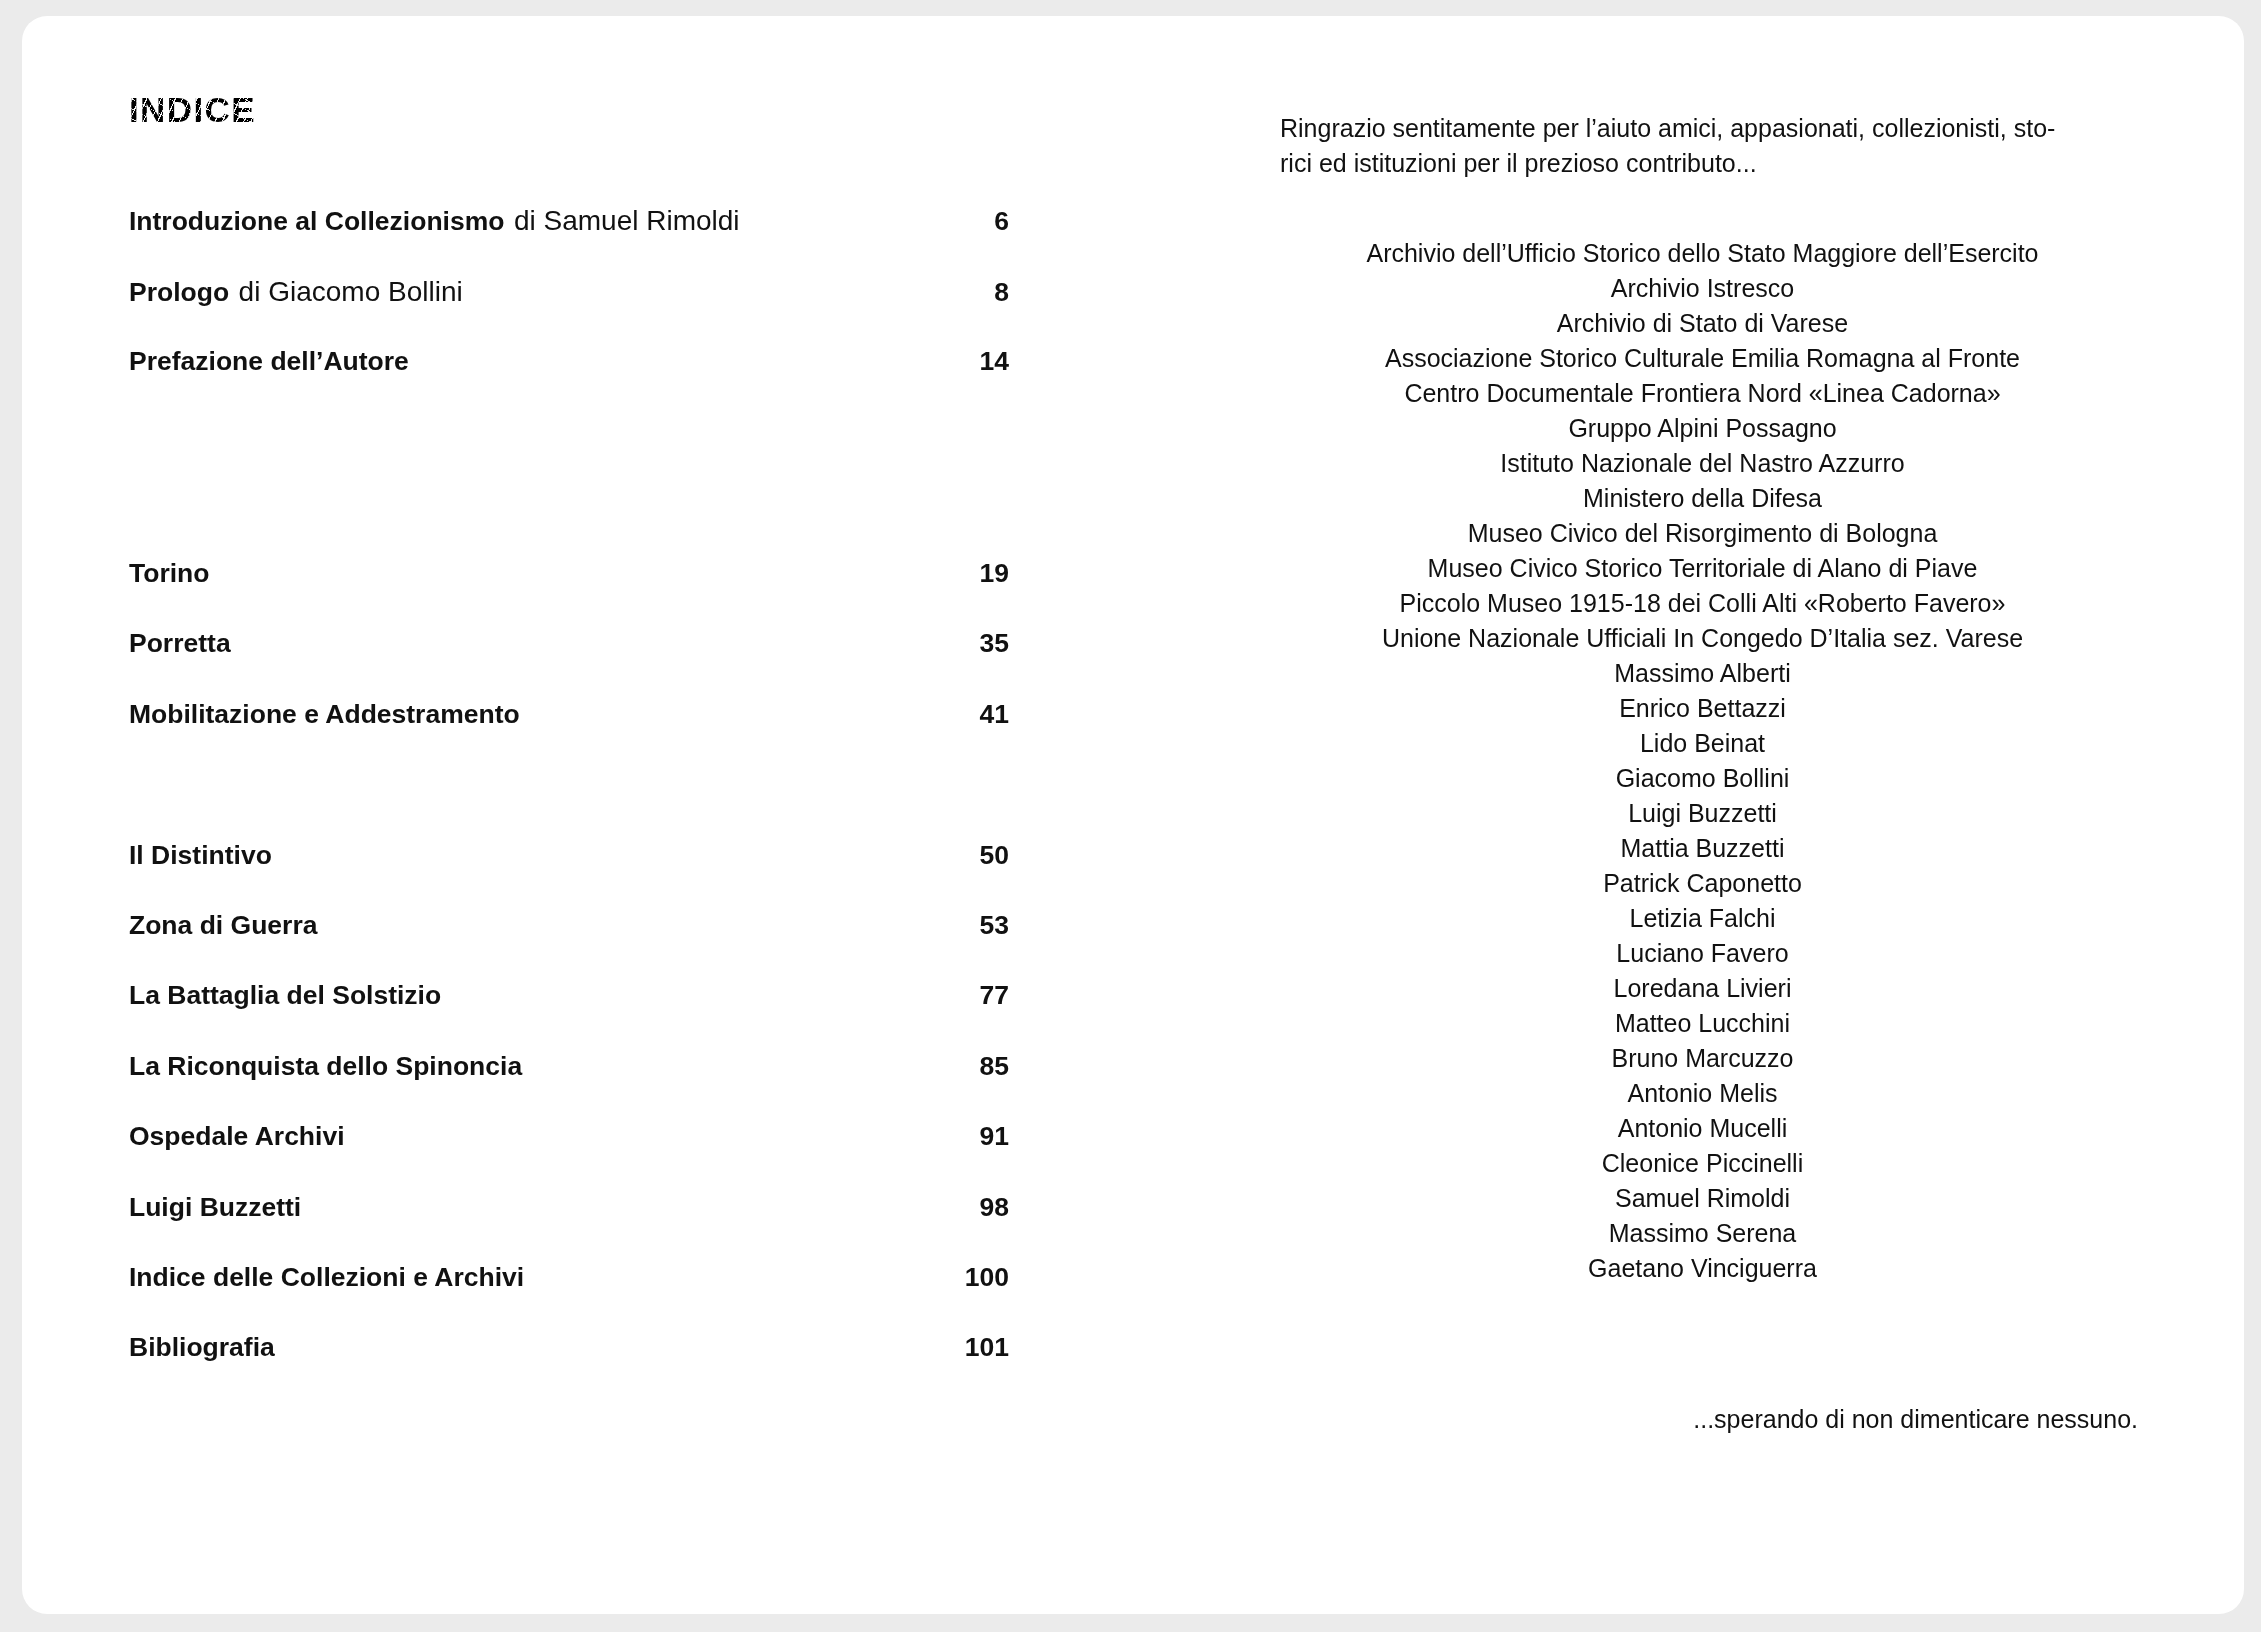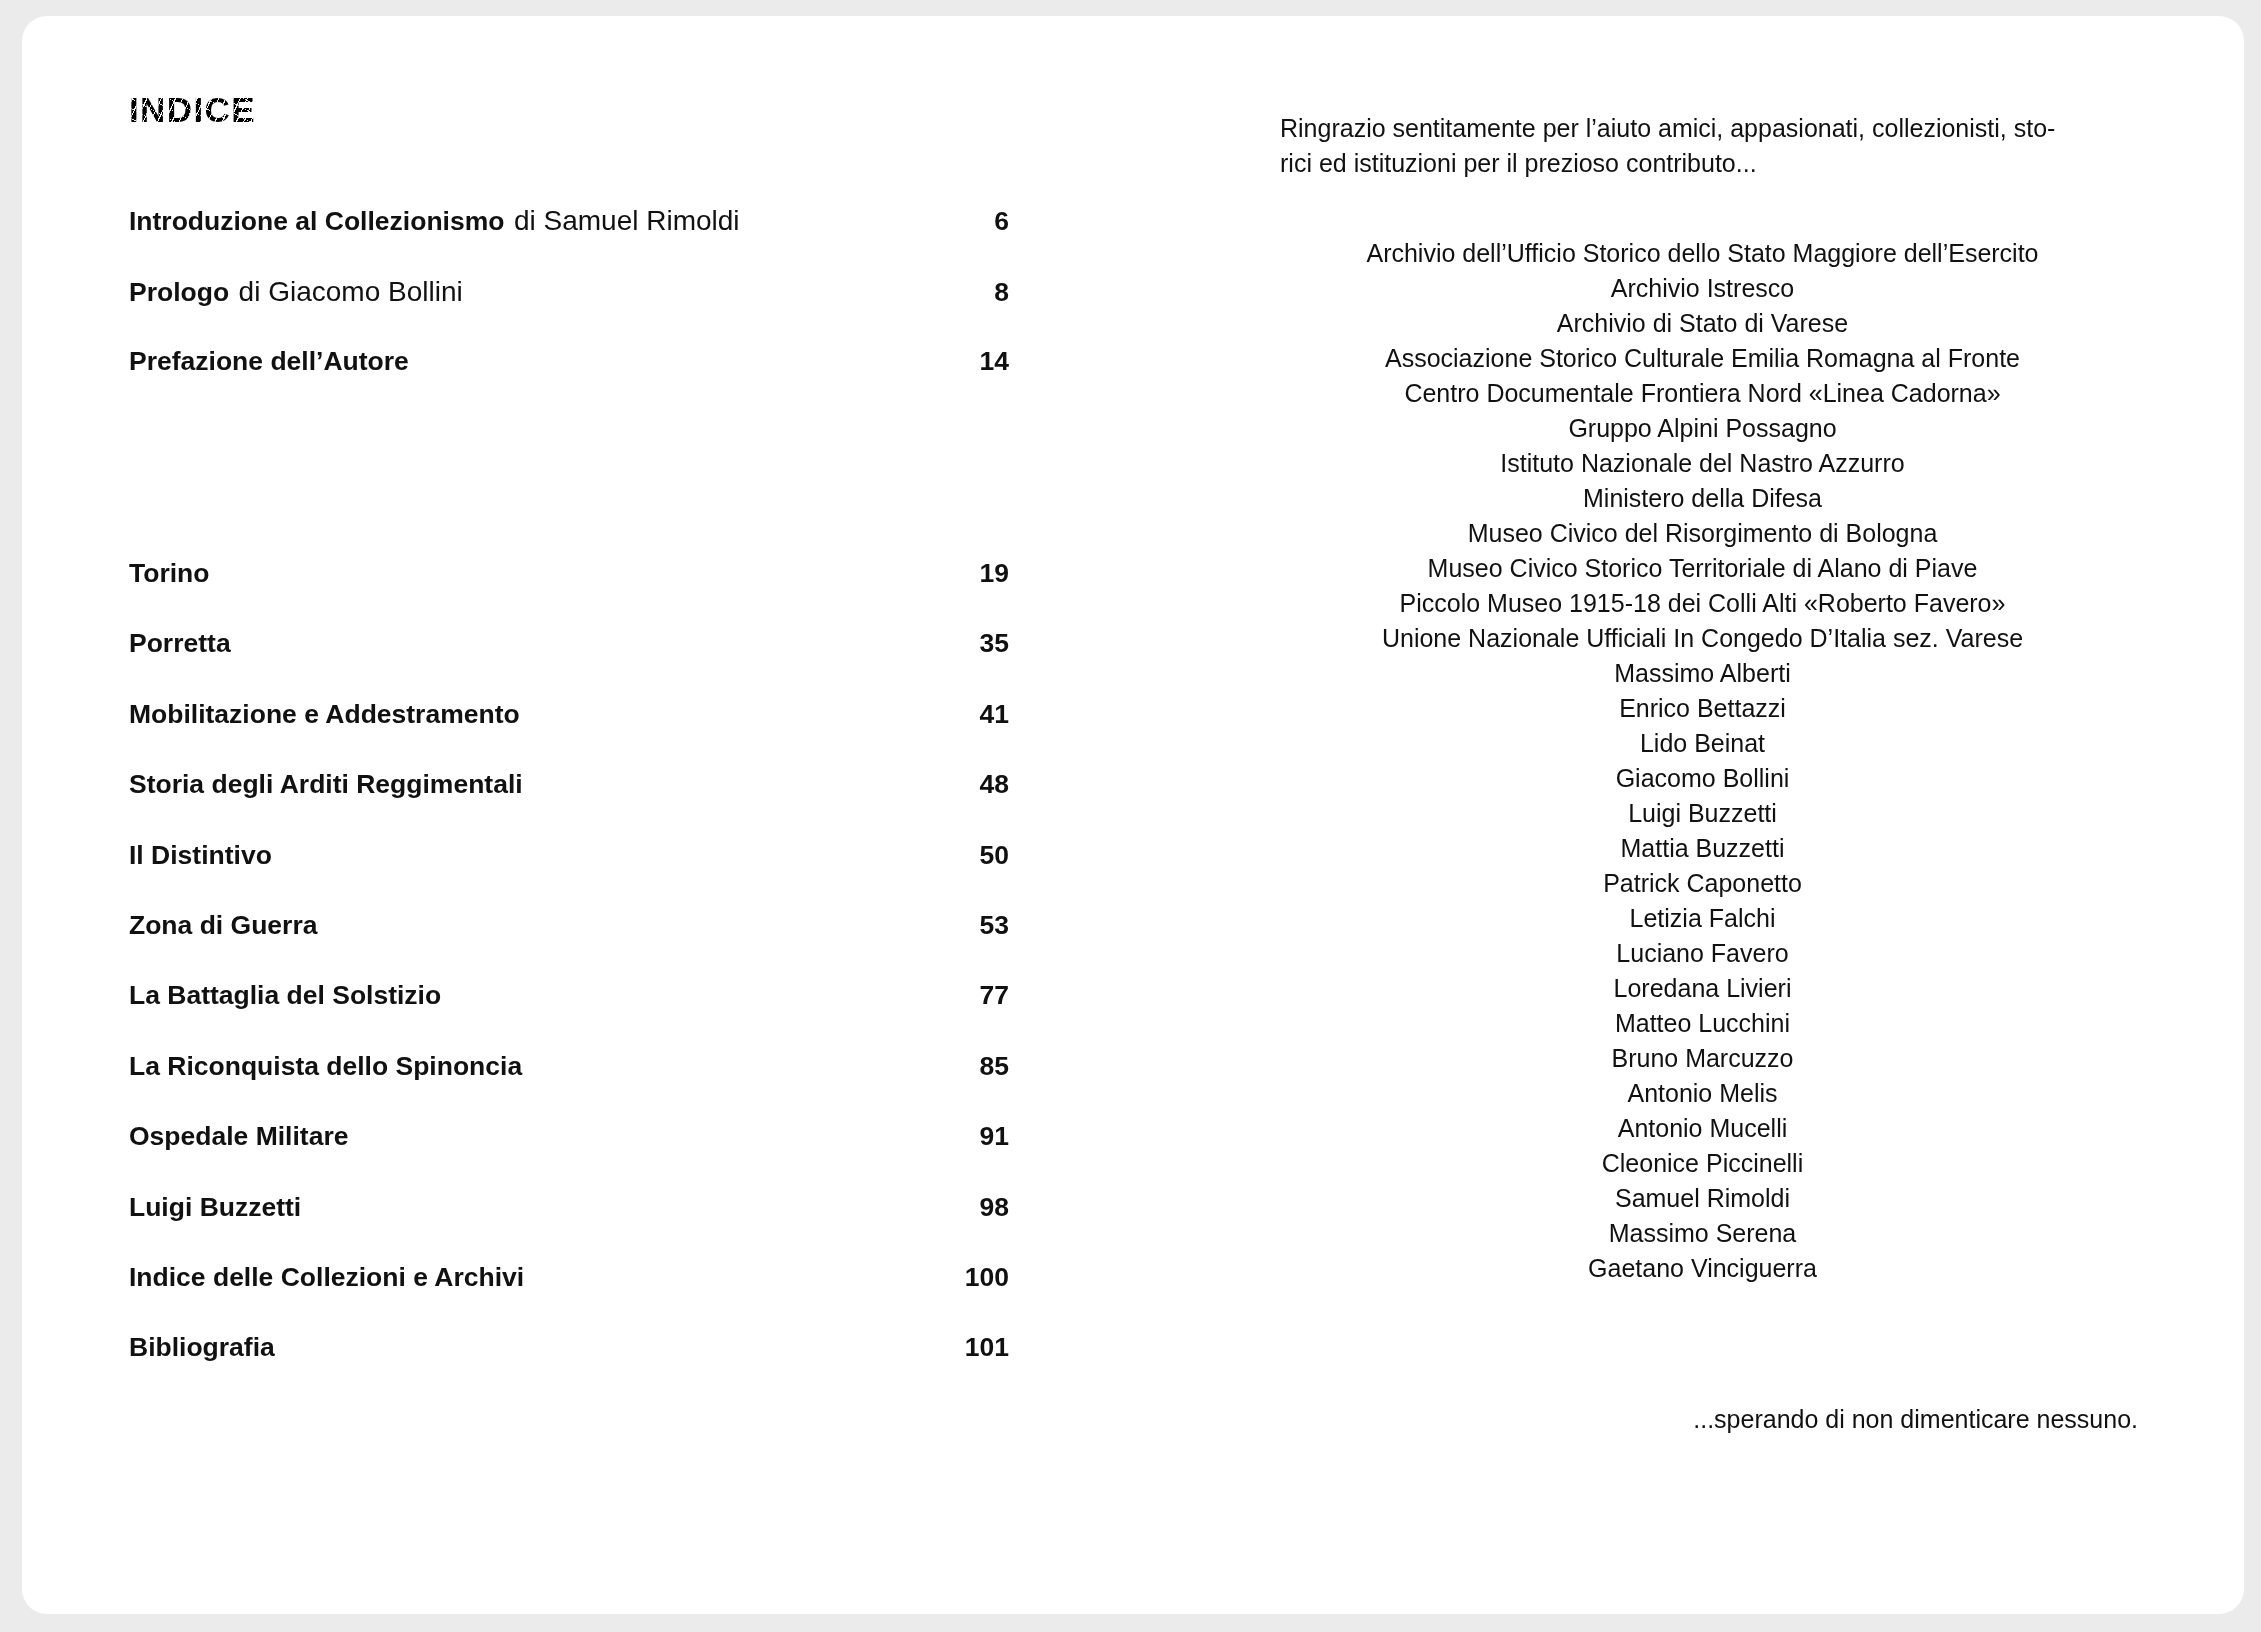--- a/index.html
+++ b/index.html
@@ -153,24 +153,20 @@
     <div class="toc-row" style="top:610px">
       <span class="toc-title">Porretta</span>
       <span class="toc-page">35</span>
     </div>
 
     <div class="toc-row" style="top:681px">
       <span class="toc-title">Mobilitazione e Addestramento</span>
       <span class="toc-page">41</span>
     </div>
 
-    <div class="toc-row" style="top:751px">
-      <span class="toc-title">Storia degli Arditi Reggimentali</span>
-      <span class="toc-page">48</span>
-    </div>
 
     <div class="toc-row" style="top:822px">
       <span class="toc-title">Il Distintivo</span>
       <span class="toc-page">50</span>
     </div>
 
     <div class="toc-row" style="top:892px">
       <span class="toc-title">Zona di Guerra</span>
       <span class="toc-page">53</span>
     </div>
@@ -179,21 +175,21 @@
       <span class="toc-title">La Battaglia del Solstizio</span>
       <span class="toc-page">77</span>
     </div>
 
     <div class="toc-row" style="top:1033px">
       <span class="toc-title">La Riconquista dello Spinoncia</span>
       <span class="toc-page">85</span>
     </div>
 
     <div class="toc-row" style="top:1103px">
-      <span class="toc-title">Ospedale Militare</span>
+      <span class="toc-title">Ospedale Archivi</span>
       <span class="toc-page">91</span>
     </div>
 
     <div class="toc-row" style="top:1174px">
       <span class="toc-title">Luigi Buzzetti</span>
       <span class="toc-page">98</span>
     </div>
 
     <div class="toc-row" style="top:1244px">
       <span class="toc-title">Indice delle Collezioni e Archivi</span>

